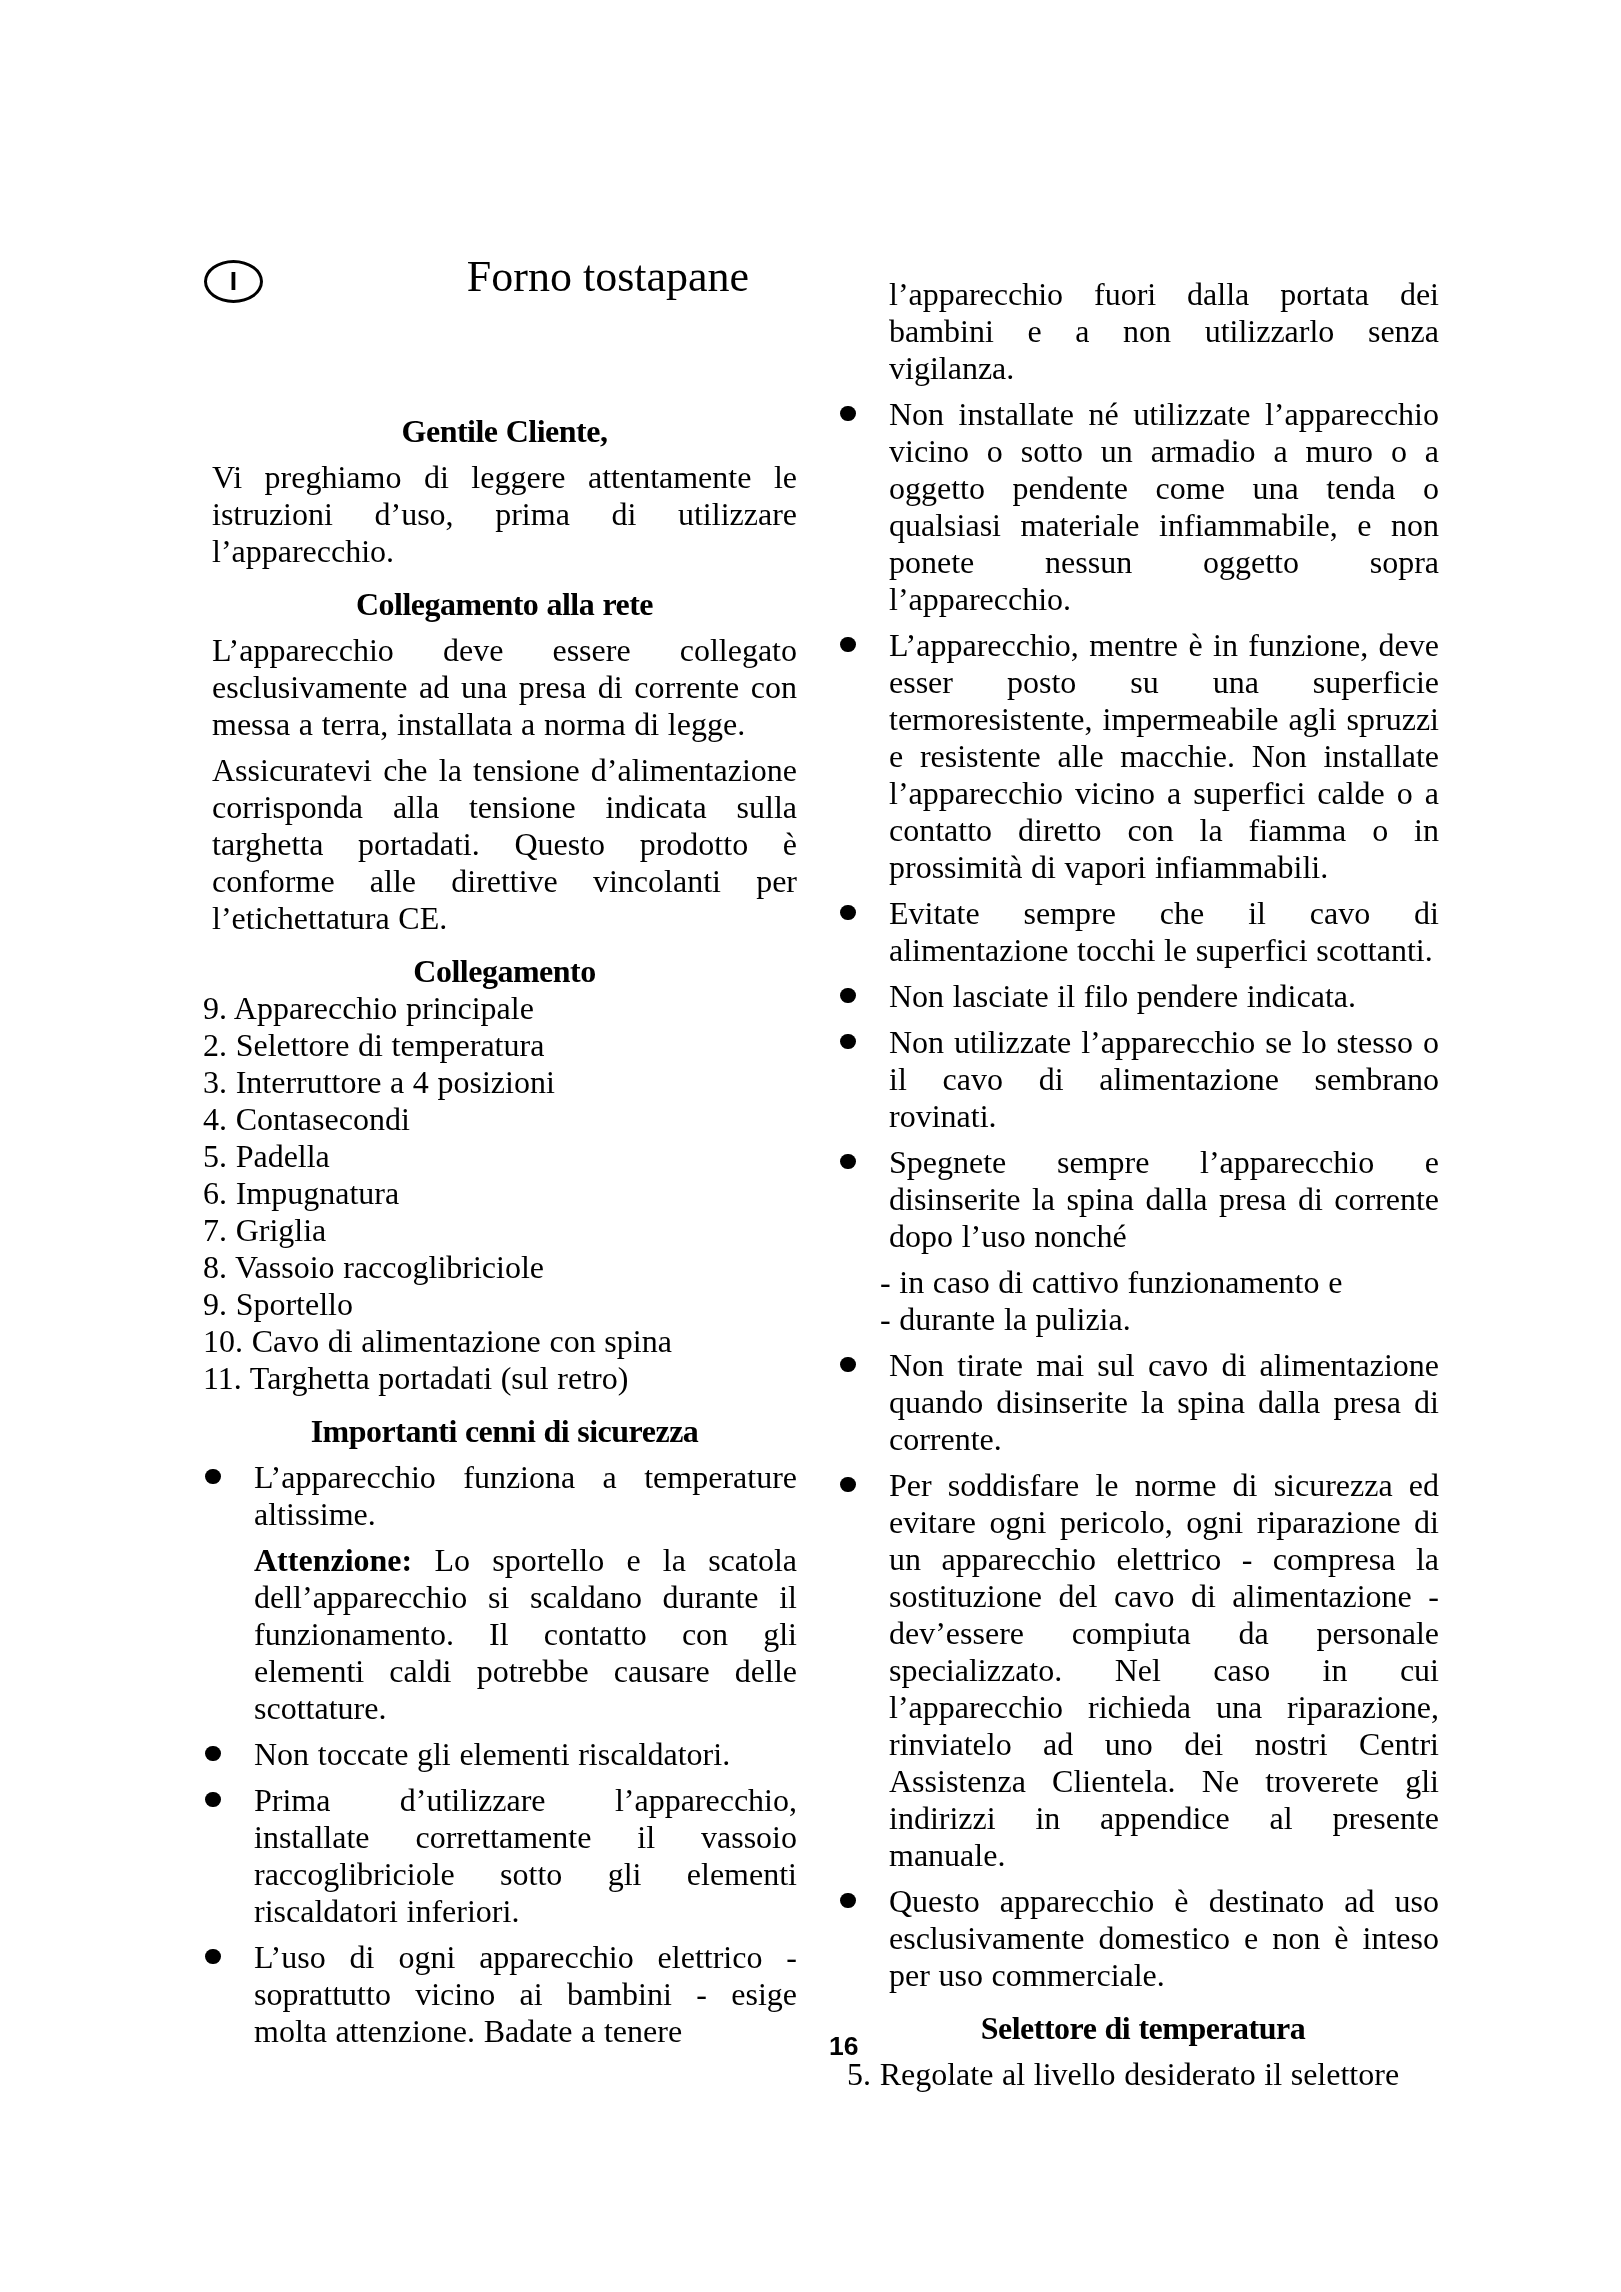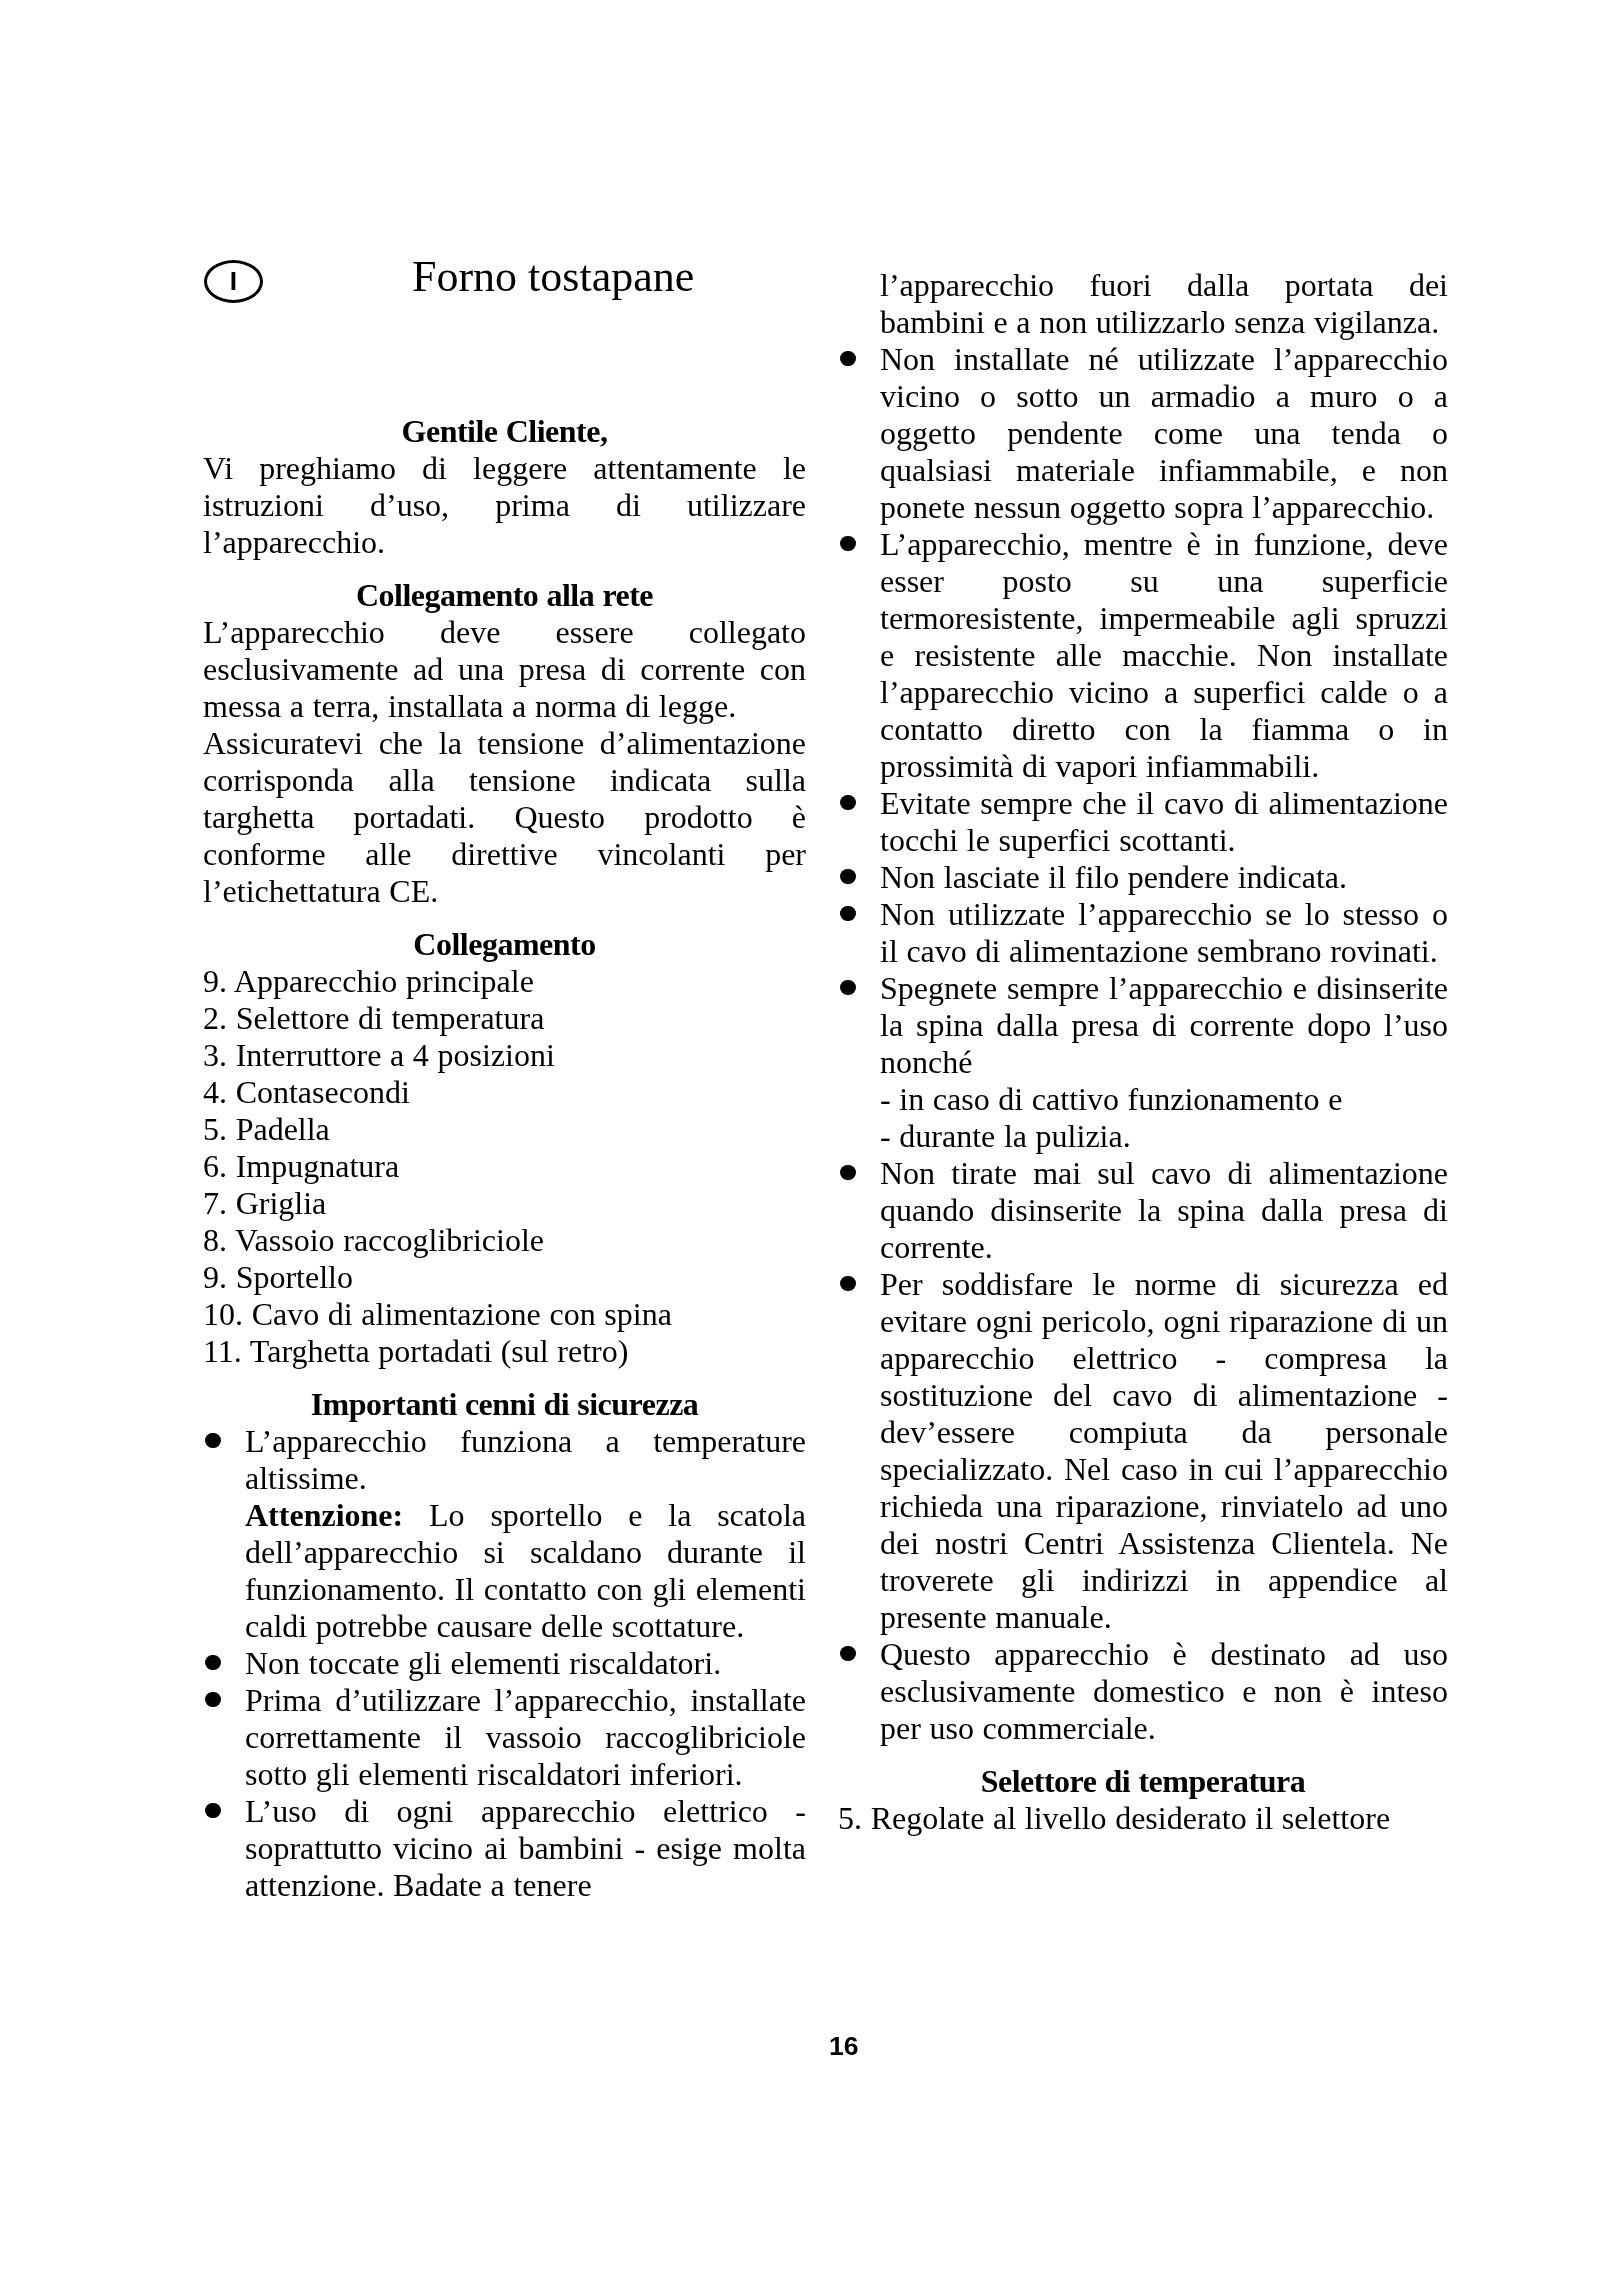--- a/index.html
+++ b/index.html
@@ -14,31 +14,31 @@
     width:59px; height:43px; box-sizing:border-box;
     border:3.9px solid #000; border-radius:50%;
     display:flex; align-items:center; justify-content:center;
   }
   .lang-badge .letter {
     font-family:"Liberation Sans", sans-serif;
     font-weight:bold; font-size:26.5px; line-height:1;
   }
   .title {
     position:absolute; left:412px; top:251px; width:392px;
-    font-size:44px; line-height:51px; white-space:nowrap;
+    text-align:center; font-size:44px; line-height:51px; white-space:nowrap;
   }
   .col {
     position:absolute; font-size:32px; line-height:37px;
     text-align:justify; word-spacing:0.02em;
   }
   .col-left  { left:203px; top:413px; width:603px; }
   .col-right { left:838px; top:267px; width:610px; }
   .h { font-weight:bold; text-align:center; letter-spacing:-0.5px; }
   .mt { margin-top:16px; }
-  p { margin:0; }
+  p { margin:9px; }
   .plain { text-align:left; }
   .b { font-weight:bold; }
   .bullet { position:relative; padding-left:42px; }
   .dot {
     position:absolute; left:2px; top:9.8px;
     width:15.7px; height:15.7px; border-radius:50%; background:#000;
   }
   .cont { padding-left:42px; }
   .page-number {
     position:absolute; left:797px; top:2031px;

